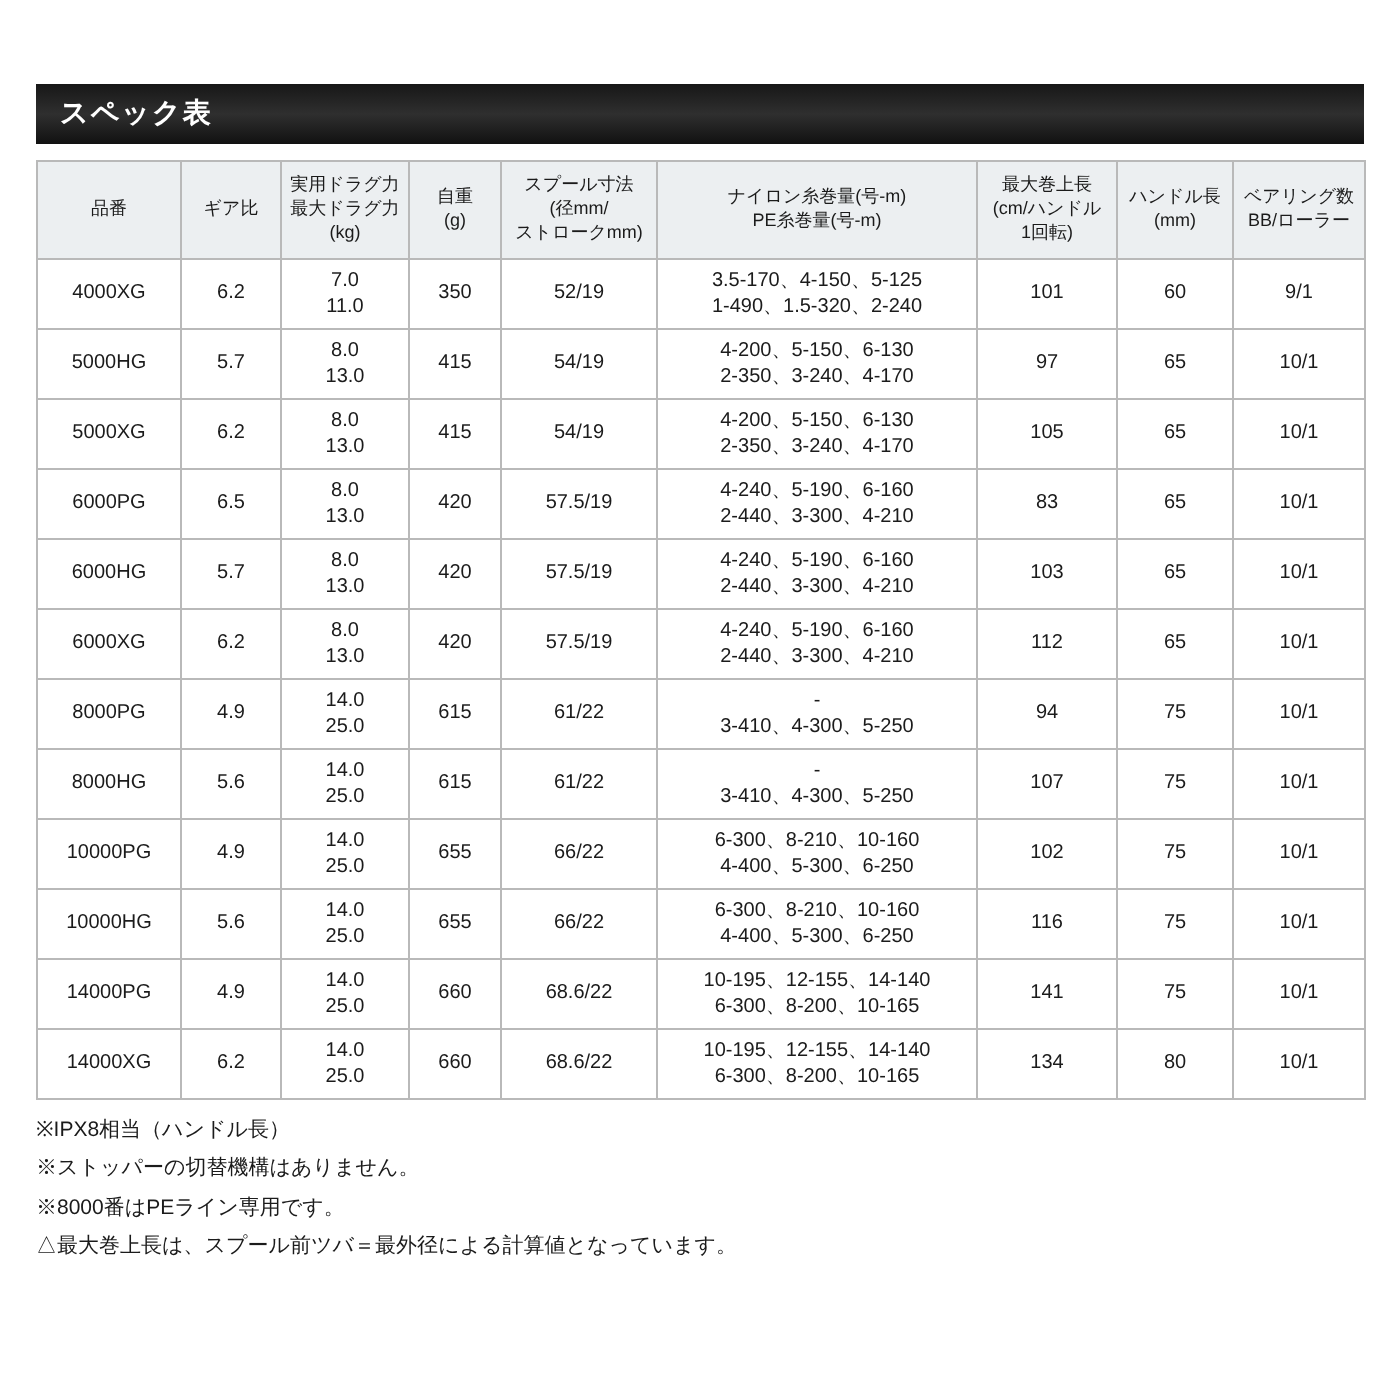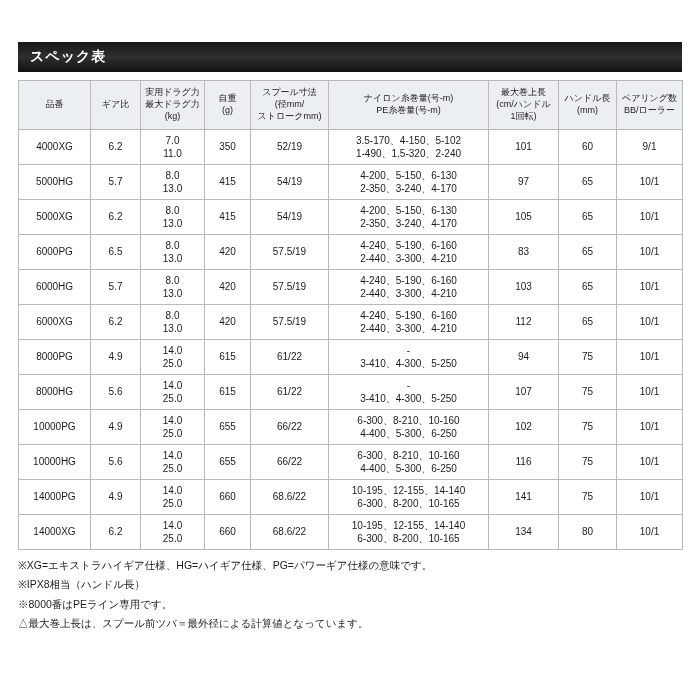--- a/index.html
+++ b/index.html
@@ -152,21 +152,21 @@
         <tr>
           <td class="col-model"><span>4000XG</span></td>
           <td><span>6.2</span></td>
           <td class="drag-cell">
             <span>7.0</span>
             <span>11.0</span>
           </td>
           <td><span>350</span></td>
           <td><span>52/19</span></td>
           <td class="drag-cell">
-            <span>3.5-170、4-150、5-102</span>
+            <span>3.5-170、4-150、5-125</span>
             <span>1-490、1.5-320、2-240</span>
           </td>
           <td><span>101</span></td>
           <td><span>60</span></td>
           <td><span>9/1</span></td>
         </tr>
         <tr>
           <td class="col-model"><span>5000HG</span></td>
           <td><span>5.7</span></td>
           <td class="drag-cell">
@@ -350,19 +350,19 @@
             <span>6-300、8-200、10-165</span>
           </td>
           <td><span>134</span></td>
           <td><span>80</span></td>
           <td><span>10/1</span></td>
         </tr>
       </tbody>
   </table>
 
   <div class="notes">
-      <div>※XG=エキストラハイギア仕様、HG=ハイギア仕様、PG=パワーギア仕様の意味です。</div>
       <div>※IPX8相当（ハンドル長）</div>
+      <div>※ストッパーの切替機構はありません。</div>
       <div>※8000番はPEライン専用です。</div>
       <div>△最大巻上長は、スプール前ツバ＝最外径による計算値となっています。</div>
     </div>
 
 </div>
 
 </body></html>

